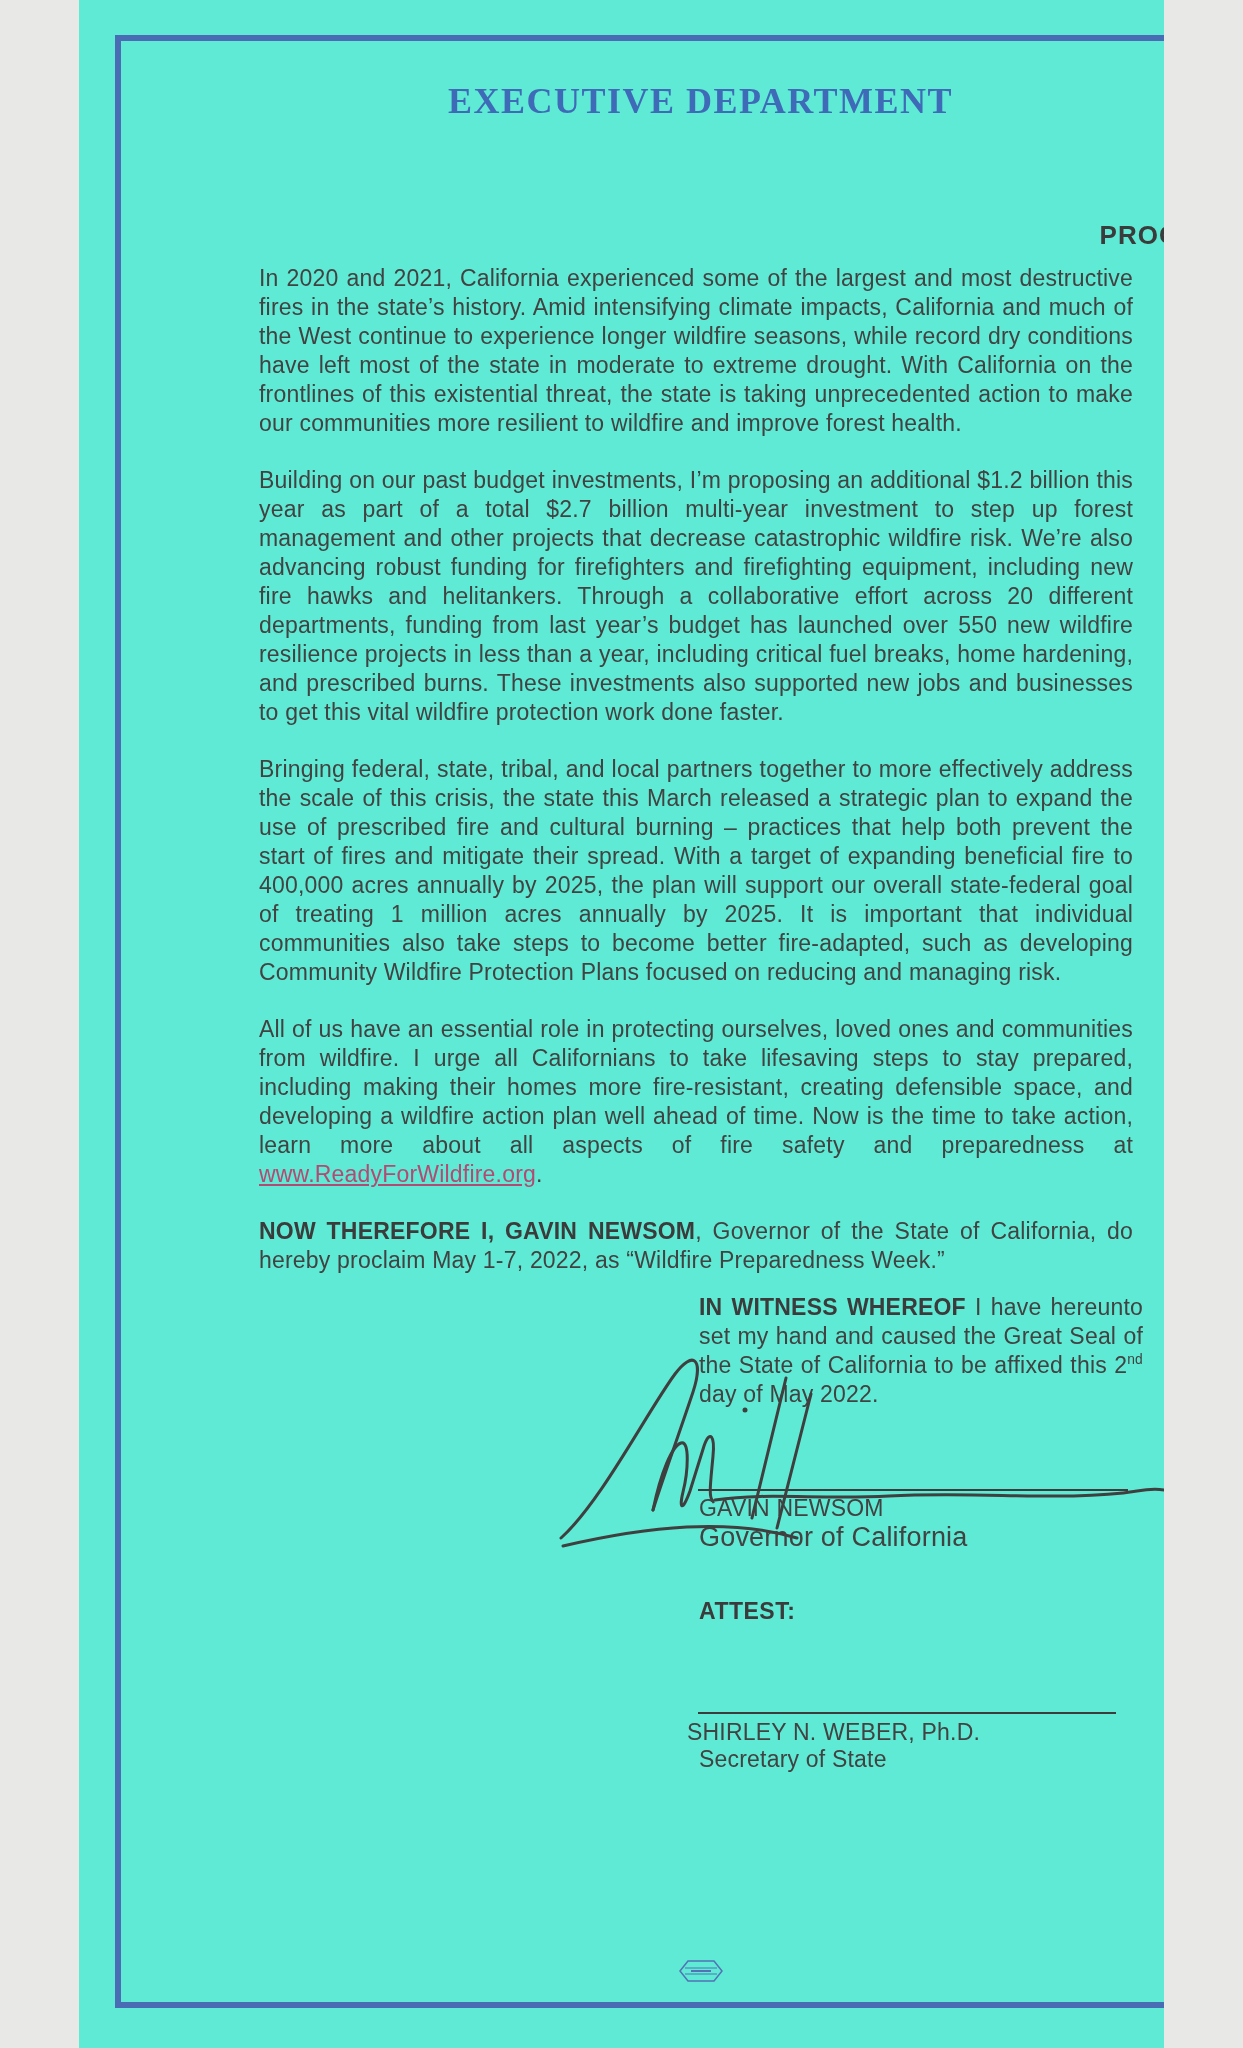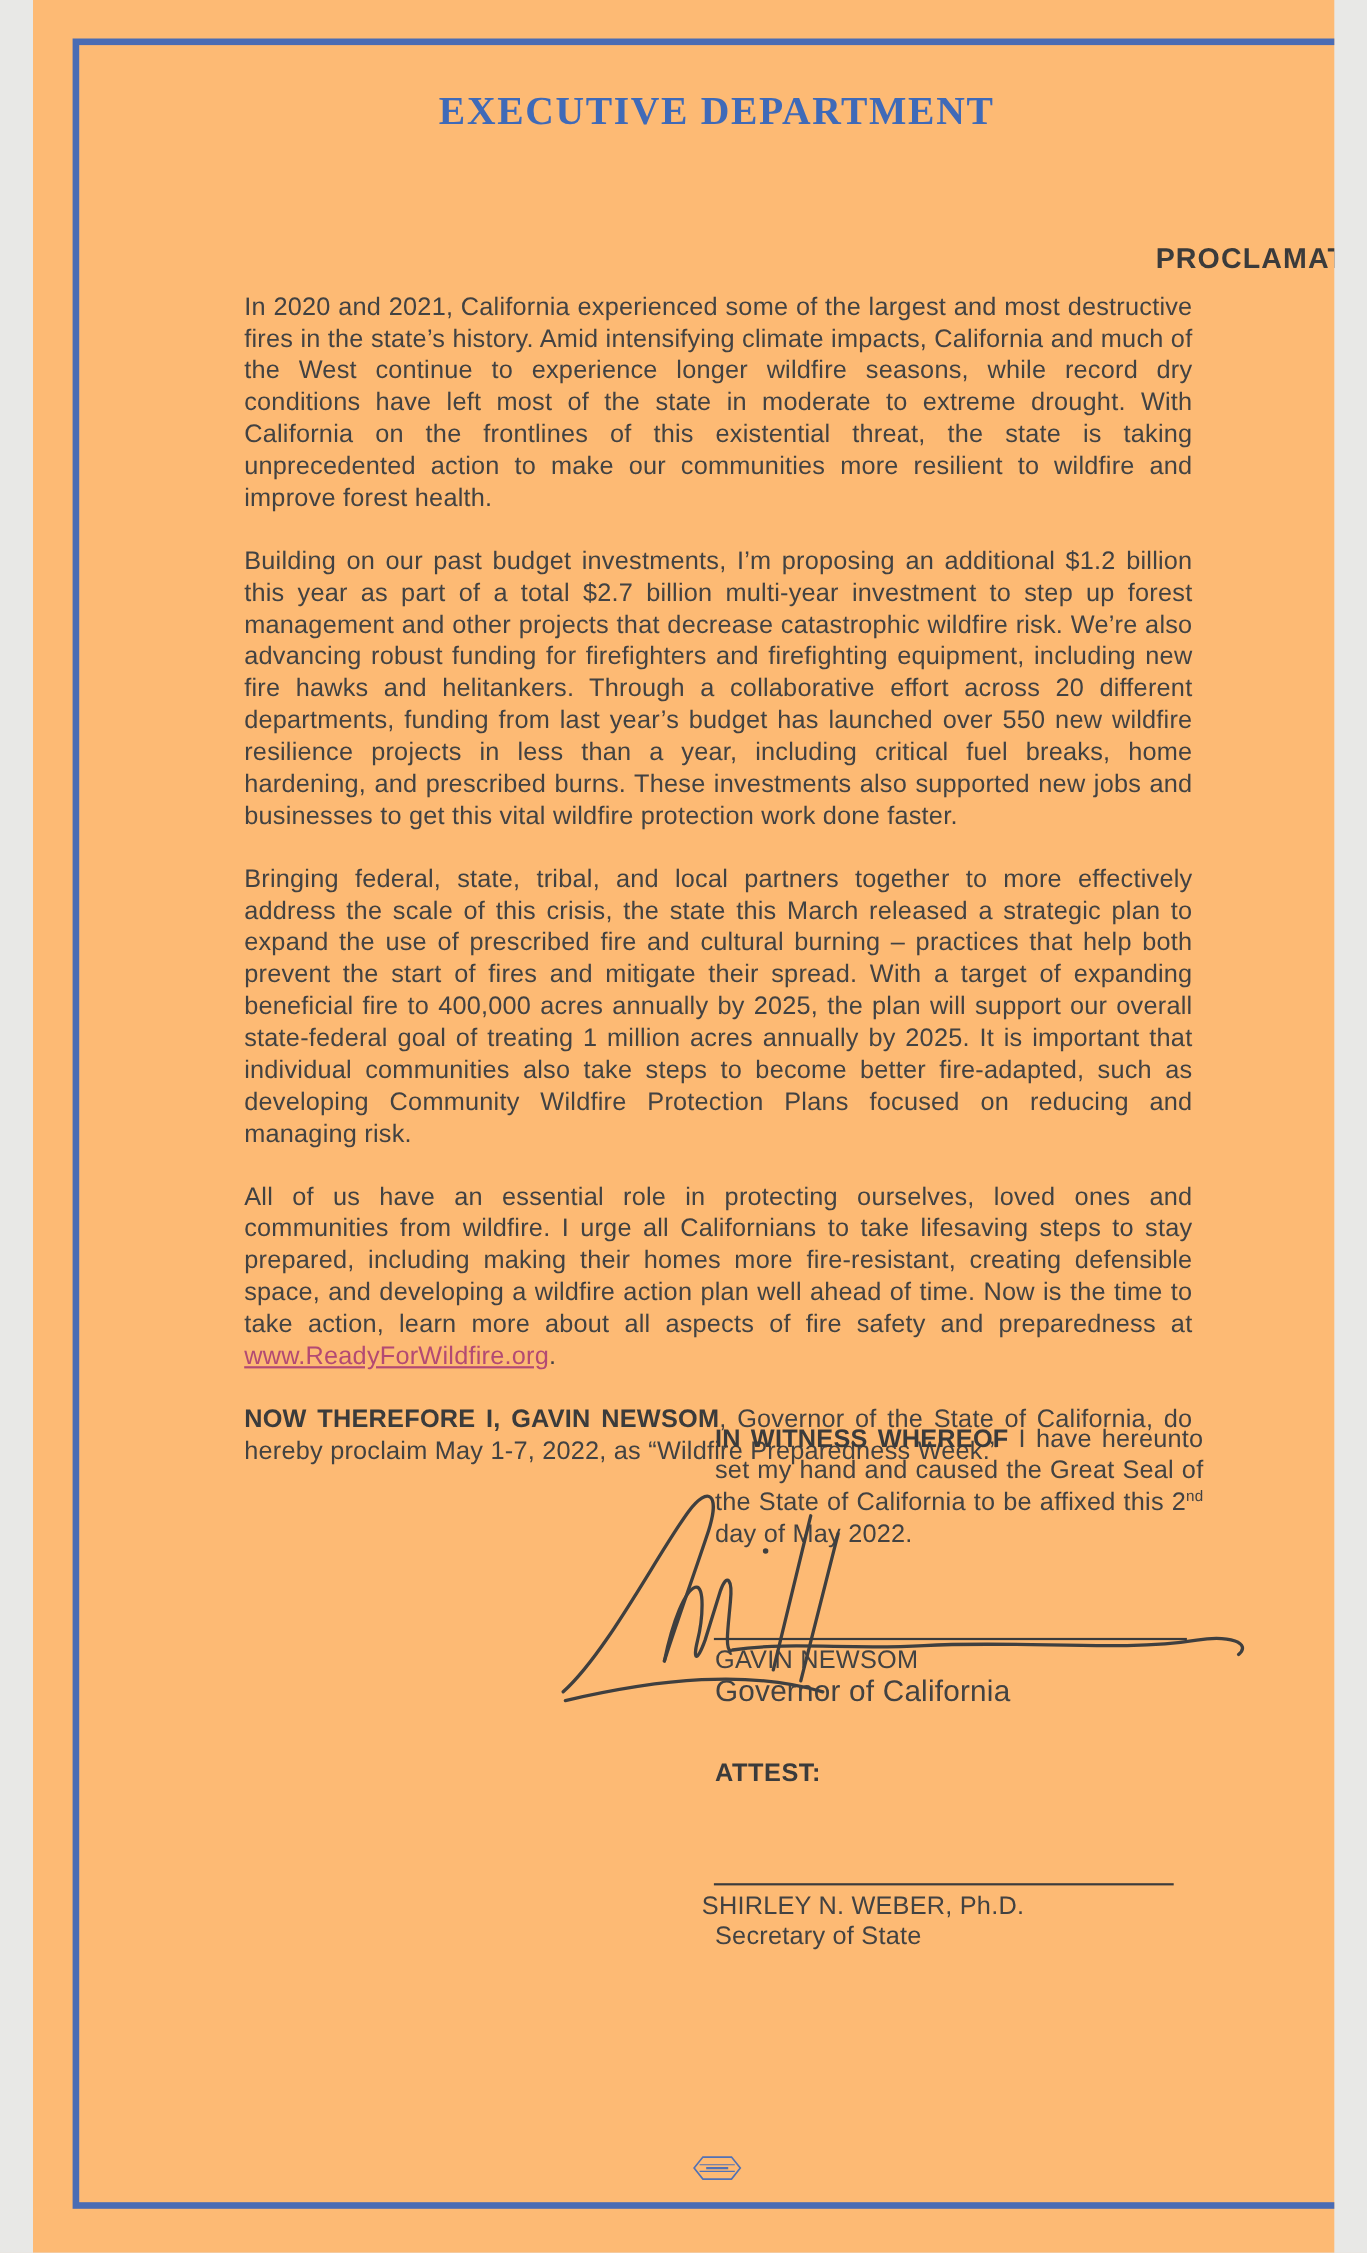--- a/index.html
+++ b/index.html
@@ -1,20 +1,20 @@
 <!DOCTYPE html>
 <html><head>
 <meta charset="utf-8">
 <style>
   html,body{margin:0;padding:0;background:#e8e8e6;}
   .page{
     position:relative;
-    width:1183px;height:2048px;
+    width:1085px;height:2048px;
     margin:0 auto;
-    background:#fdba74;
+    background:#5eead4;
     font-family:"Liberation Sans", sans-serif;
     color:#424242;
     overflow:hidden;
   }
   .border-frame{
     position:absolute;left:36px;top:35px;
     width:1169px;height:1973px;
     border:6px solid #4a6cb4;
     box-sizing:border-box;
   }
@@ -32,21 +32,21 @@
     text-align:right;
     font-size:26px;font-weight:bold;color:#3b3b3b;
     letter-spacing:1px;
   }
   .body-text{
     position:absolute;left:180px;top:264px;width:874px;
     font-size:23px;line-height:29px;
     text-align:justify;
     letter-spacing:0.2px;
   }
-  .body-text p{margin:0 0 28px 12px;}
+  .body-text p{margin:0 0 28px 0;}
   .body-text b{color:#3b3b3b;}
   a.doc-link{color:#b34a73;text-decoration:underline;}
   .witness{
     position:absolute;left:620px;top:1293px;width:444px;
     font-size:23px;line-height:29px;
     text-align:justify;letter-spacing:0.2px;
   }
   .witness b{color:#3b3b3b;}
   sup{font-size:0.6em;line-height:0;}
   .sig-svg{

